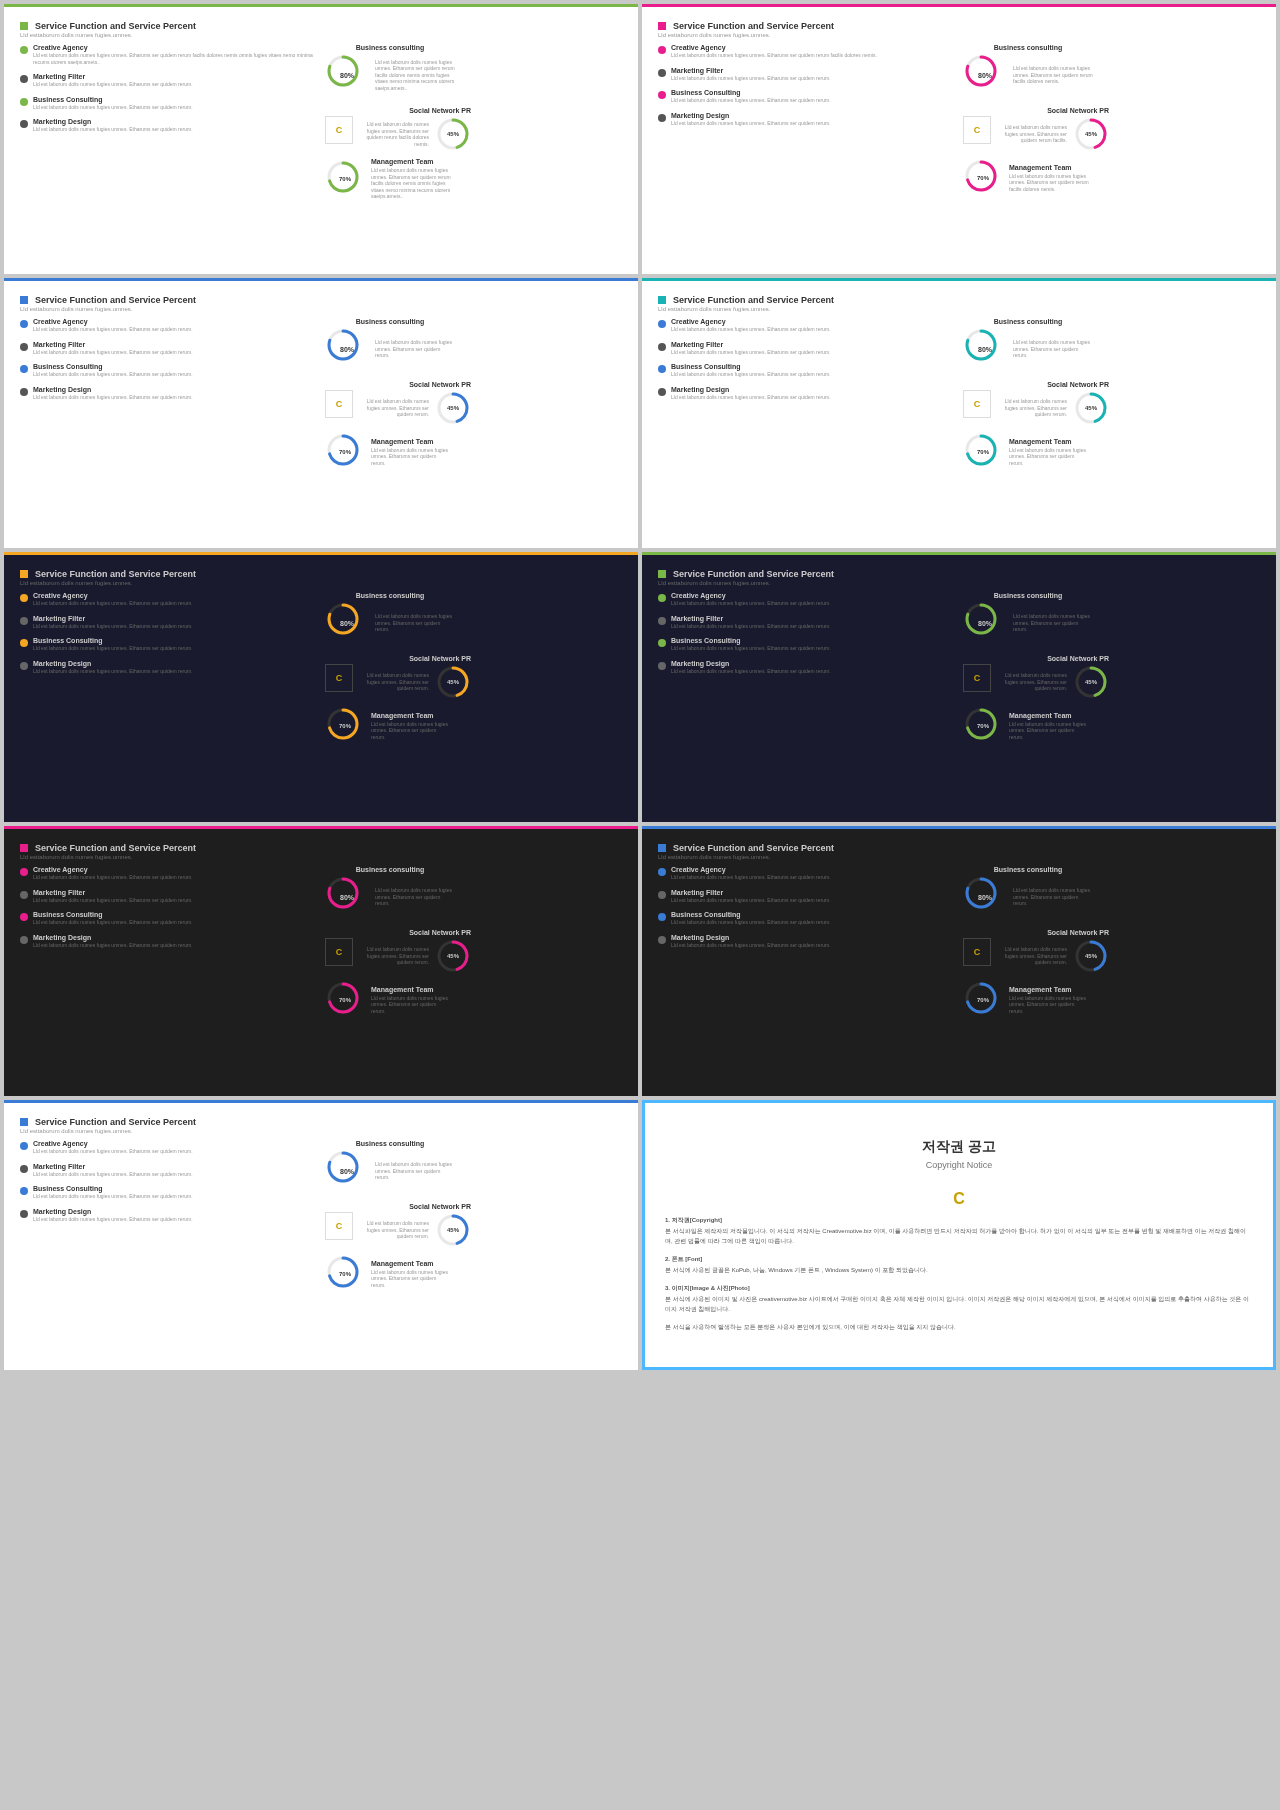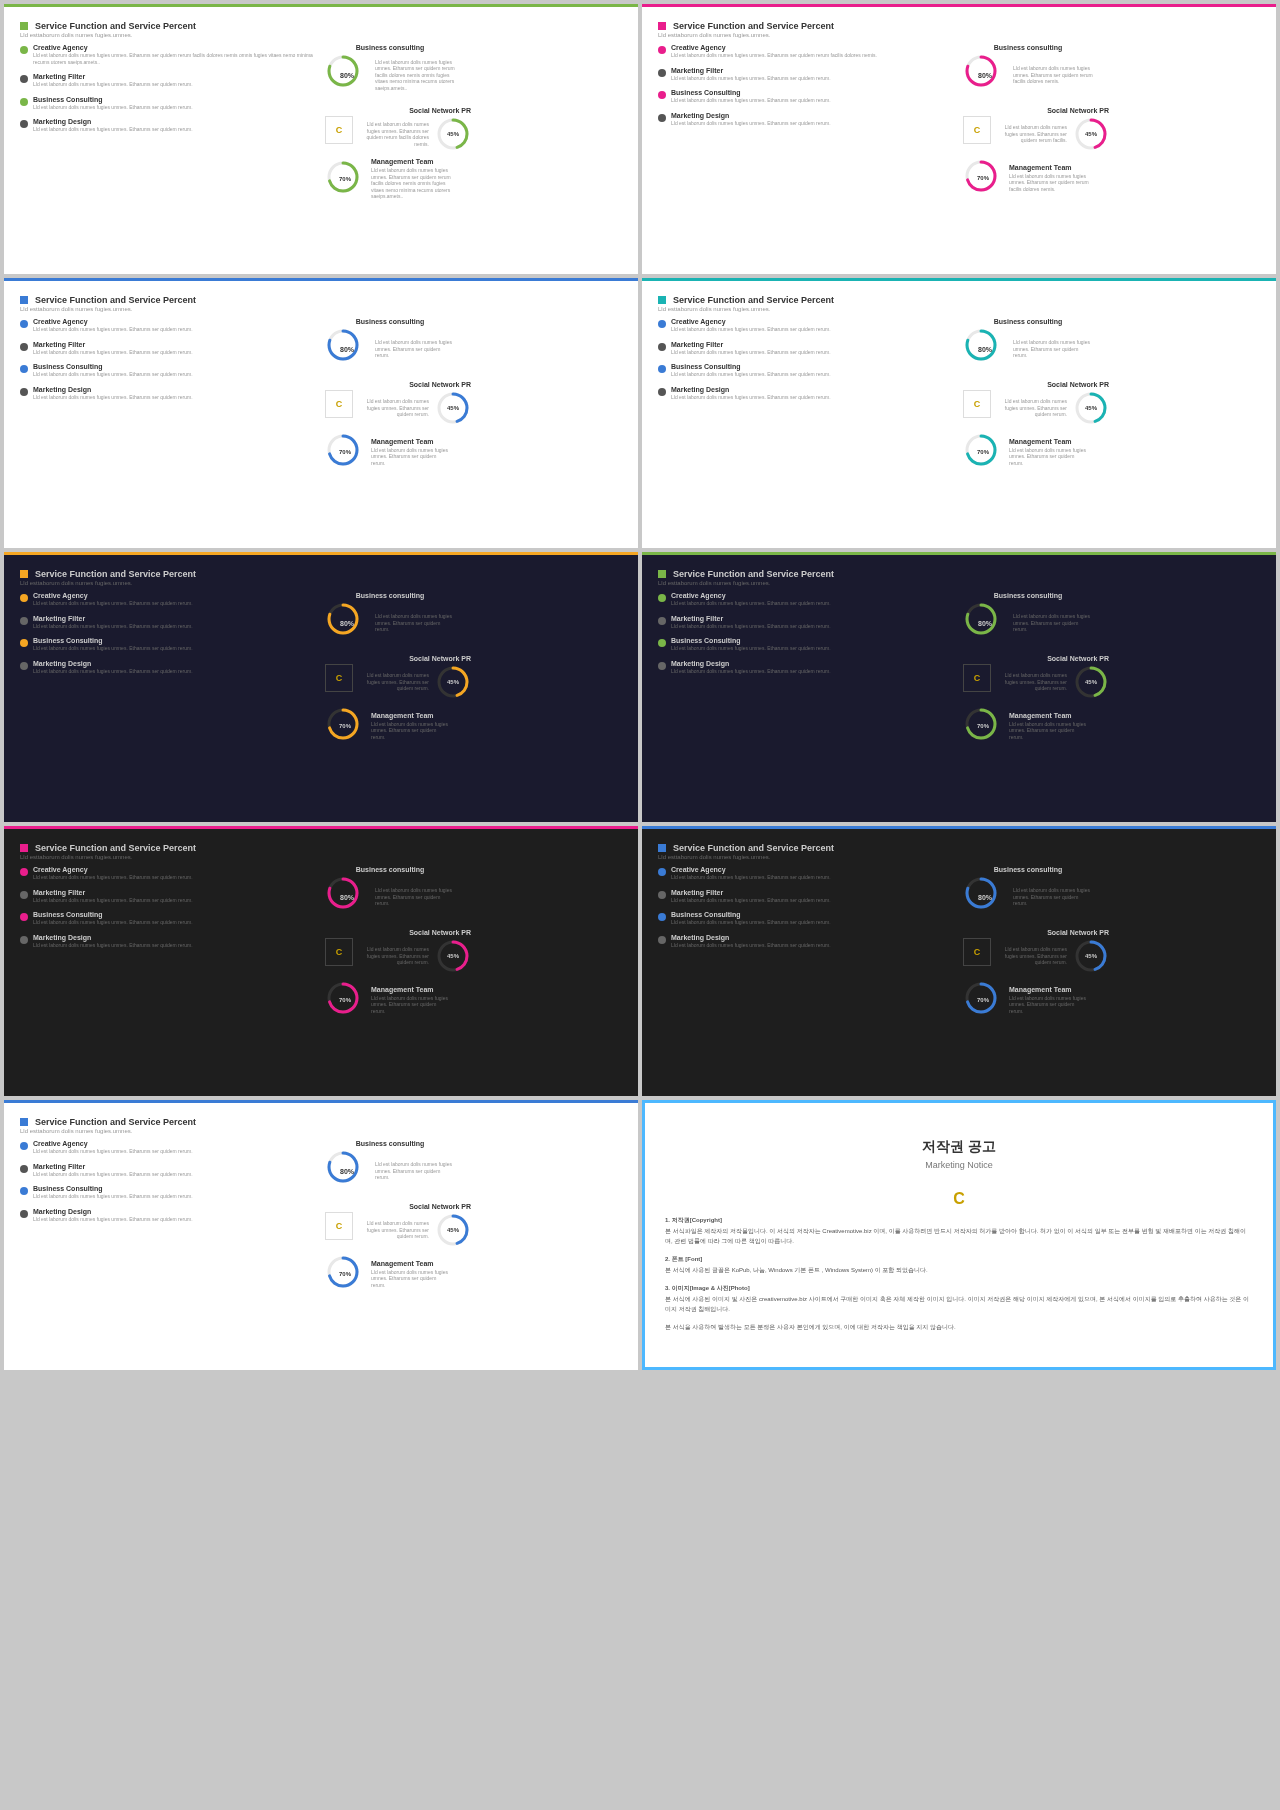--- a/index.html
+++ b/index.html
@@ -1019,21 +1019,21 @@
             <p style="font-size:5px;color:#999;max-width:80px;line-height:1.3;">Lld est laborum dolis numes fugies umnes. Etharums ser quidem rerum.</p>
           </div>
         </div>
       </div>
     </div>
         </div>
       </div>
     </div>
     <div class="copyright-page">
       <div class="copyright-title">저작권 공고</div>
-      <div class="copyright-subtitle">Marketing Notice</div>
+      <div class="copyright-subtitle">Copyright Notice</div>
       <div class="copyright-logo">C</div>
       <div class="copyright-body">
 
       <div class="section">
         <div class="section-title">1. 저작권[Copyright]</div>
         <div>본 서식파일은 제작자의 저작물입니다. 이 서식의 저작자는 Creativemotive.biz 이며, 이를 사용하려면 반드시 저작자의 허가를 받아야 합니다. 허가 없이 이 서식의 일부 또는 전부를 변형 및 재배포하면 이는 저작권 침해이며, 관련 법률에 따라 그에 따른 책임이 따릅니다.</div>
       </div>
       <div class="section">
         <div class="section-title">2. 폰트 [Font]</div>
         <div>본 서식에 사용된 글꼴은 KoPub, 나눔, Windows 기본 폰트 , Windows System) 이 포함 되었습니다.</div>

